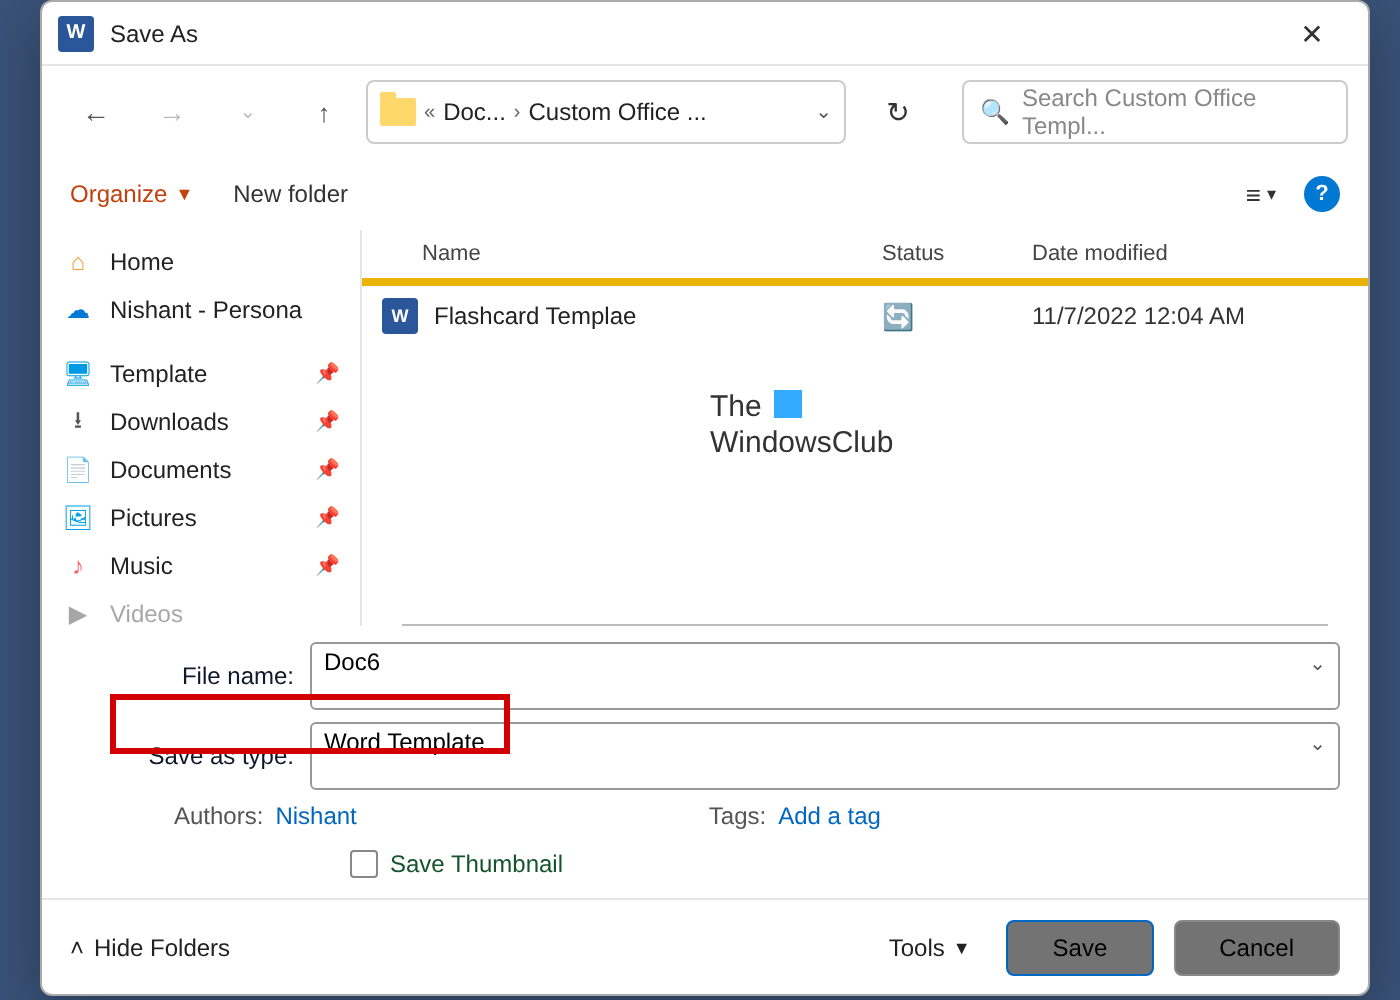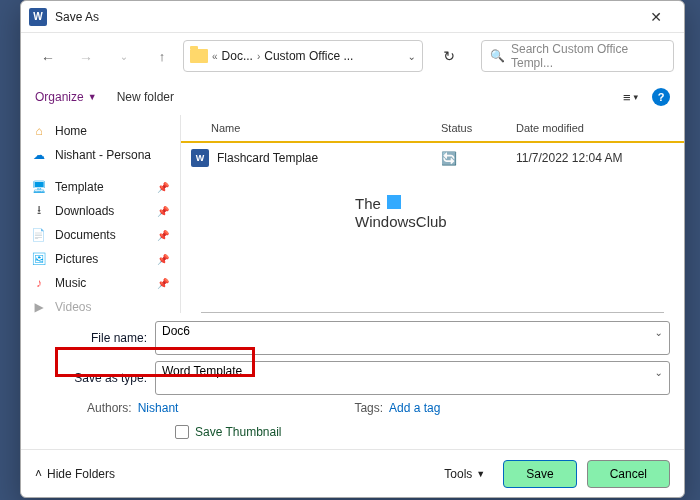--- a/index.html
+++ b/index.html
@@ -15,40 +15,40 @@
   .up { font-size: 13px; }
   .breadcrumb { flex: 0 0 240px; height: 32px; border: 1px solid #ccc; border-radius: 4px; display: flex; align-items: center; padding: 0 6px; gap: 4px; font-size: 12px; color: #222; }
   .folder-icon { width: 18px; height: 14px; background: #ffd86b; border-radius: 1px; position: relative; }
   .folder-icon::before { content:""; position:absolute; top:-3px; left:0; width:8px; height:3px; background:#ffd86b; border-radius:1px 1px 0 0;}
   .bc-chev { color: #666; font-size: 10px; }
   .bc-drop { margin-left: auto; color: #555; font-size: 10px; }
   .refresh { width: 32px; height: 30px; display:flex; align-items:center; justify-content:center; color:#333; font-size:14px; cursor:pointer; margin-left: 6px;}
   .searchbox { flex: 1; height: 32px; border: 1px solid #ccc; border-radius: 4px; display: flex; align-items: center; padding: 0 8px; margin-left: 12px; color: #888; font-size: 12px; gap: 6px; }
   .search-icon { color:#555; font-size:12px; }
   .toolbar { height: 36px; display:flex; align-items:center; padding: 0 14px; gap: 20px; font-size: 12px; }
-  .organize { color: #701a75; cursor:pointer; display:flex; align-items:center; gap:4px;}
+  .organize { color: #c2410c; cursor:pointer; display:flex; align-items:center; gap:4px;}
   .newfolder { color: #333; cursor:pointer; }
   .toolbar-right { margin-left:auto; display:flex; align-items:center; gap:14px;}
   .view-btn { display:flex; align-items:center; gap:3px; color:#333; font-size:13px; cursor:pointer;}
   .help { width:18px; height:18px; border-radius:50%; background:#0078d4; color:#fff; display:flex; align-items:center; justify-content:center; font-size:11px; font-weight:bold; cursor:pointer;}
   .body { flex:1; display:flex; min-height:0; }
   .sidebar { width: 160px; border-right: 1px solid #e5e5e5; padding: 4px 0; overflow:hidden; font-size: 12px; }
   .side-item { display:flex; align-items:center; height:24px; padding: 0 10px; gap:8px; color:#222; cursor:pointer; white-space:nowrap;}
   .side-item .pin { margin-left:auto; color:#888; font-size:10px;}
   .side-sep { height:8px; }
   .ico { width:16px; height:16px; display:flex; align-items:center; justify-content:center; font-size:12px;}
   .ico-home { color:#e8a33d;}
   .ico-cloud { color:#0078d4;}
   .ico-desk { color:#0099e5;}
   .ico-down { color:#555;}
   .ico-docs { color:#0078d4;}
   .ico-pics { color:#00a2ed;}
   .ico-music { color:#ff5c5c;}
   .filepane { flex:1; display:flex; flex-direction:column; position:relative; }
-  .columns { height:28px; display:flex; align-items:center; border-bottom: 2px solid #eab308; font-size:11px; color:#444; padding-left: 30px;}
+  .columns { height:28px; display:flex; align-items:center; border-bottom: 4px solid #eab308; font-size:11px; color:#444; padding-left: 30px;}
   .col-name { flex: 0 0 230px;}
   .col-status { flex: 0 0 75px;}
   .col-date { flex: 1;}
   .filerow { height:30px; display:flex; align-items:center; padding-left: 10px; font-size:12px; color:#222; cursor:pointer;}
   .filerow .ficon { width:18px; height:18px; background:#2b579a; border-radius:2px; color:#fff; font-size:9px; font-weight:bold; display:flex; align-items:center; justify-content:center; margin-right:8px;}
   .filerow .fname { flex:0 0 224px;}
   .filerow .fstatus { flex:0 0 75px; color:#0078d4; font-size:13px;}
   .filerow .fdate { flex:1; color:#333;}
   .watermark { position:absolute; left:174px; top:80px; font-size:15px; color:#333; line-height:1.2; }
   .watermark .sq { display:inline-block; width:14px; height:14px; background:#33aaff; margin-left:6px; vertical-align:top;}
@@ -61,21 +61,21 @@
   .redbox { position:absolute; border:3px solid #d40000; pointer-events:none; }
   .metarow { display:flex; align-items:center; font-size:12px; color:#555; margin-top:4px; padding-left: 52px; gap: 6px;}
   .metarow .link { color:#0067c0; cursor:pointer;}
   .metarow .tags { margin-left: 170px;}
   .thumbrow { display:flex; align-items:center; font-size:12px; color:#14532d; margin-top:10px; padding-left: 140px; gap:6px;}
   .chk { width:14px; height:14px; border:1px solid #888; border-radius:2px;}
   .footer { height:48px; border-top:1px solid #e5e5e5; display:flex; align-items:center; padding: 0 14px; gap:10px;}
   .hidefolders { font-size:12px; color:#222; display:flex; align-items:center; gap:5px; cursor:pointer;}
   .footer-spacer { flex:1;}
   .tools { font-size:12px; color:#222; display:flex; align-items:center; gap:4px; cursor:pointer; margin-right:8px;}
-  .btn { height:28px; padding: 0 22px; border:1px solid #888; border-radius:4px; background:#86efac; font-size:12px; display:flex; align-items:center; cursor:pointer;}
+  .btn { height:28px; padding: 0 22px; border:1px solid #888; border-radius:4px; background:#737373; font-size:12px; display:flex; align-items:center; cursor:pointer;}
   .btn.primary { border-color:#0067c0; color:#000;}
 </style>
 </head>
 <body>
 
 <div class="dialog">
 
   <div class="titlebar">
     <div class="word-icon">W</div>
     <div class="title">Save As</div>

